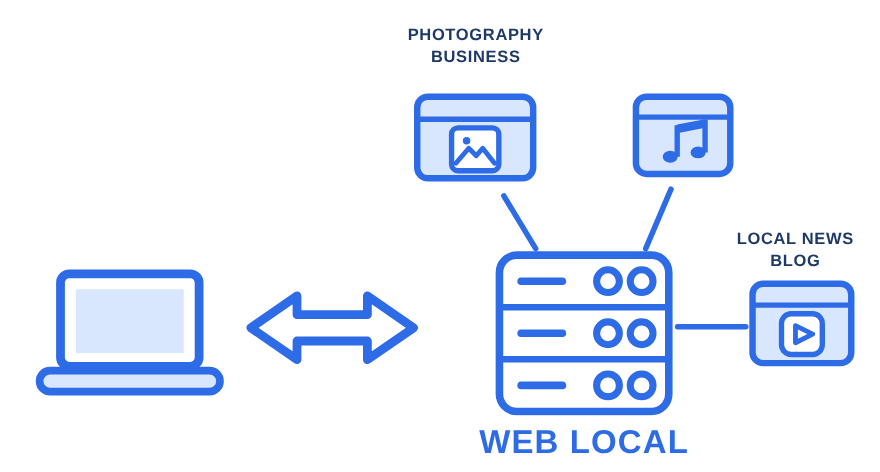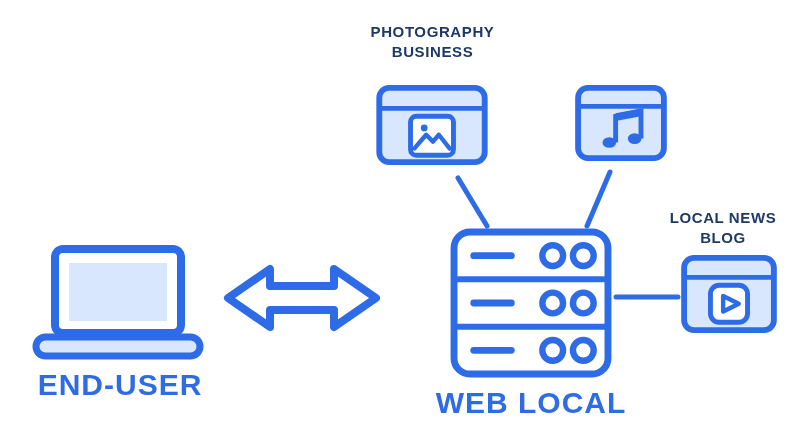--- a/index.html
+++ b/index.html
@@ -76,21 +76,20 @@
   </div>
 
   <div class="abs" style="left:28px;top:244px;">
     <svg width="180" height="120" viewBox="0 0 180 120">
       <rect x="27" y="5" width="126" height="84" rx="8" fill="#ffffff" stroke="#2e6be6" stroke-width="8"></rect>
       <rect x="41" y="19" width="98" height="58" fill="#d8e7fd"></rect>
       <rect x="8" y="93" width="164" height="19" rx="9.5" fill="#d8e7fd" stroke="#2e6be6" stroke-width="7"></rect>
     </svg>
   </div>
 
-  <div class="abs node-label-big" style="left:15px;top:368px;width:210px;">END-USER</div>
 
   <div class="abs" style="left:222px;top:258px;">
     <svg width="160" height="80" viewBox="0 0 160 80">
       <path d="M6,40 L48,11 L48,28 L112,28 L112,11 L154,40 L112,69 L112,52 L48,52 L48,69 Z" fill="#ffffff" stroke="#2e6be6" stroke-width="8" stroke-linejoin="round"></path>
     </svg>
   </div>
 
   <div class="abs" style="left:450px;top:228px;">
     <svg width="162" height="150" viewBox="0 0 164 152">
       <rect x="4" y="4" width="156" height="144" rx="16" fill="#ffffff" stroke="#2e6be6" stroke-width="7"></rect>

